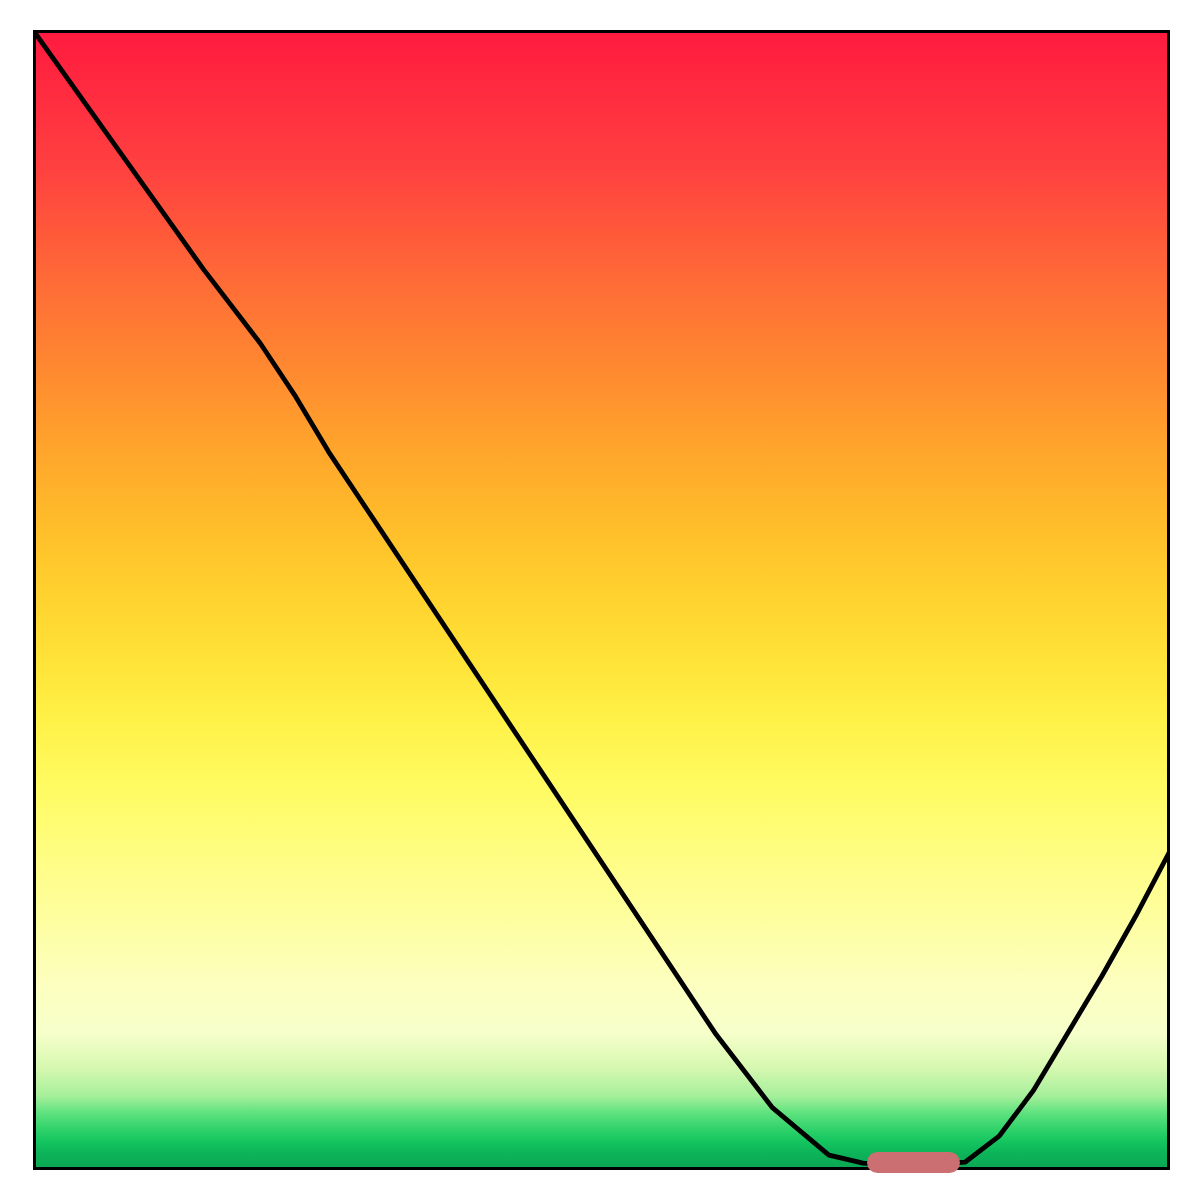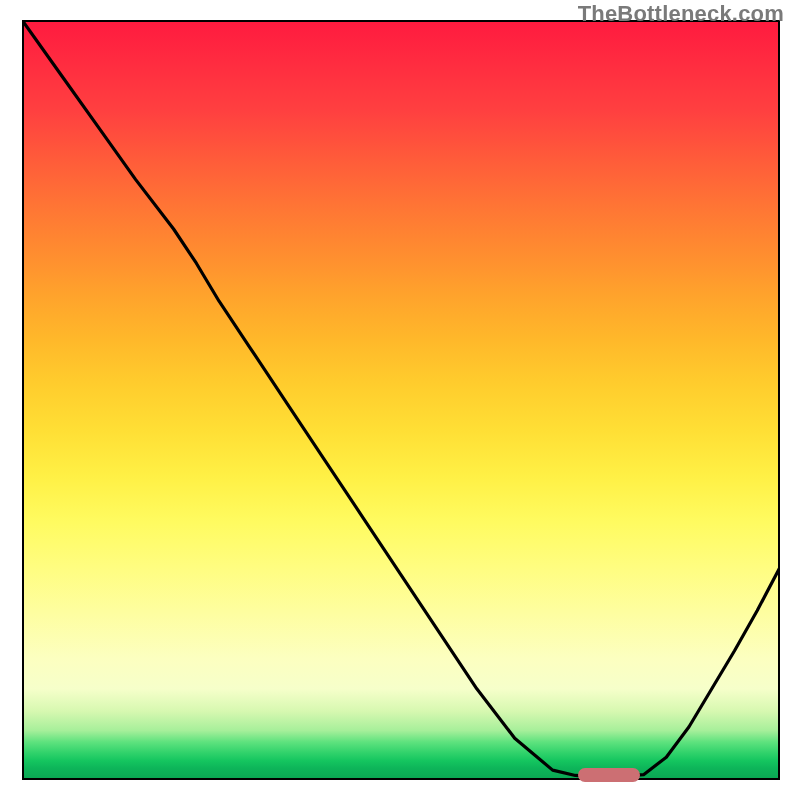--- a/index.html
+++ b/index.html
@@ -87,21 +87,20 @@
     white-space: nowrap;
     z-index: 10;
     user-select: none;
   }
 </style>
 </head>
 <body>
 
 <div class="stage">
 
-  <div class="watermark">TheBottleneck.com</div>
 
   <div class="plot-area">
     <div class="gradient-bg"></div>
 
     <svg class="curve-svg" viewBox="0 0 758 760" preserveAspectRatio="none">
       <path id="curve-path" d="M0.00 0.00 L37.90 53.20 L75.80 106.40 L113.70 159.60 L151.60 209.00 L174.34 243.20 L197.08 281.20 L227.40 326.80 L265.30 383.80 L303.20 440.80 L341.10 497.80 L379.00 554.80 L416.90 611.80 L454.80 668.80 L492.70 718.20 L530.60 750.12 L553.34 755.44 L576.08 756.96 L598.82 756.20 L621.56 754.68 L644.30 737.20 L667.04 706.80 L689.78 668.80 L712.52 630.80 L735.26 590.52 L758.00 547.20" fill="none" stroke="#000000" stroke-width="3.2" stroke-linejoin="round" stroke-linecap="round"></path>
     </svg>
 
     <div id="marker-el" class="marker" style="left: 587.45px; top: 755.44px; background: rgb(204, 111, 115);"></div>
 

